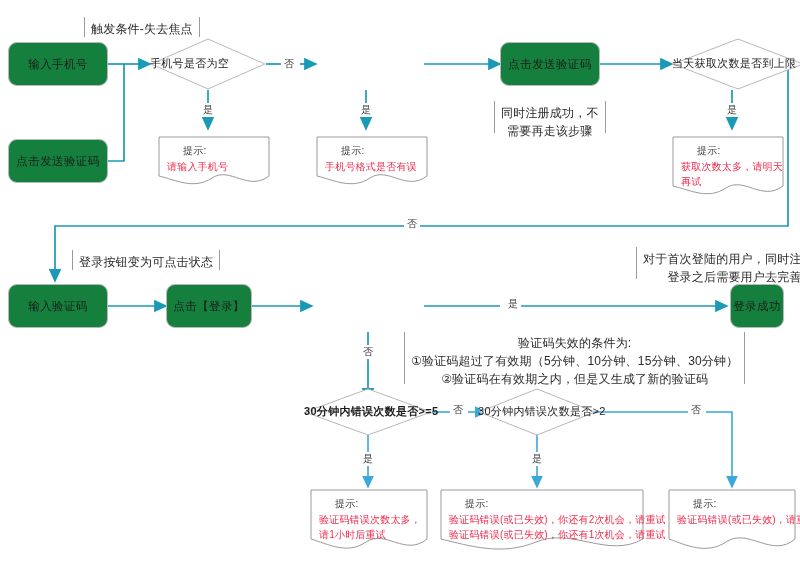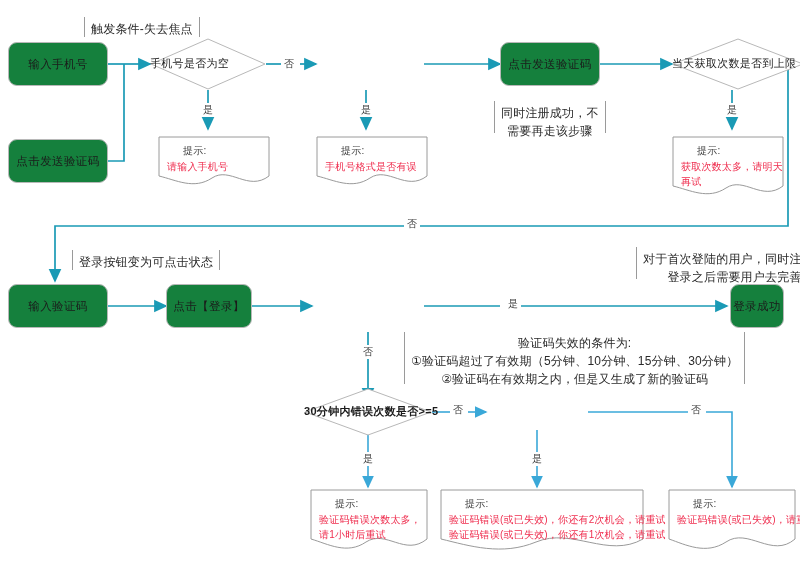--- a/index.html
+++ b/index.html
@@ -146,20 +146,26 @@
     <span>登录成功</span>
   </div>
 
   <div class="diamond" style="left:304px;top:388px;width:128px;height:48px;font-weight:bold;">
     <svg width="128" height="48" viewBox="0 0 128 48">
       <polygon points="64,1 127,24 64,47 1,24" fill="#ffffff" stroke="#b8b8b8" stroke-width="1"></polygon>
     </svg>
     <span class="dlabel">30分钟内错误次数是否&gt;=5</span>
   </div>
 
+  <div class="diamond" style="left:478px;top:388px;width:118px;height:48px;">
+    <svg width="118" height="48" viewBox="0 0 118 48">
+      <polygon points="59,1 117,24 59,47 1,24" fill="#ffffff" stroke="#b8b8b8" stroke-width="1"></polygon>
+    </svg>
+    <span class="dlabel">30分钟内错误次数是否&gt;2</span>
+  </div>
 
   <div class="doc" style="left:158px;top:136px;width:112px;height:50px;">
     <svg width="112" height="50" viewBox="0 0 112 50">
       <path d="M1,1 H111 V40 C90,56 72,30 54,42 C36,54 18,44 1,40 Z" fill="#ffffff" stroke="#9a9a9a" stroke-width="1"></path>
     </svg>
     <div class="dtext">
       <span class="hdr">提示:</span>
       <span class="msg">请输入手机号</span>
     </div>
   </div>

